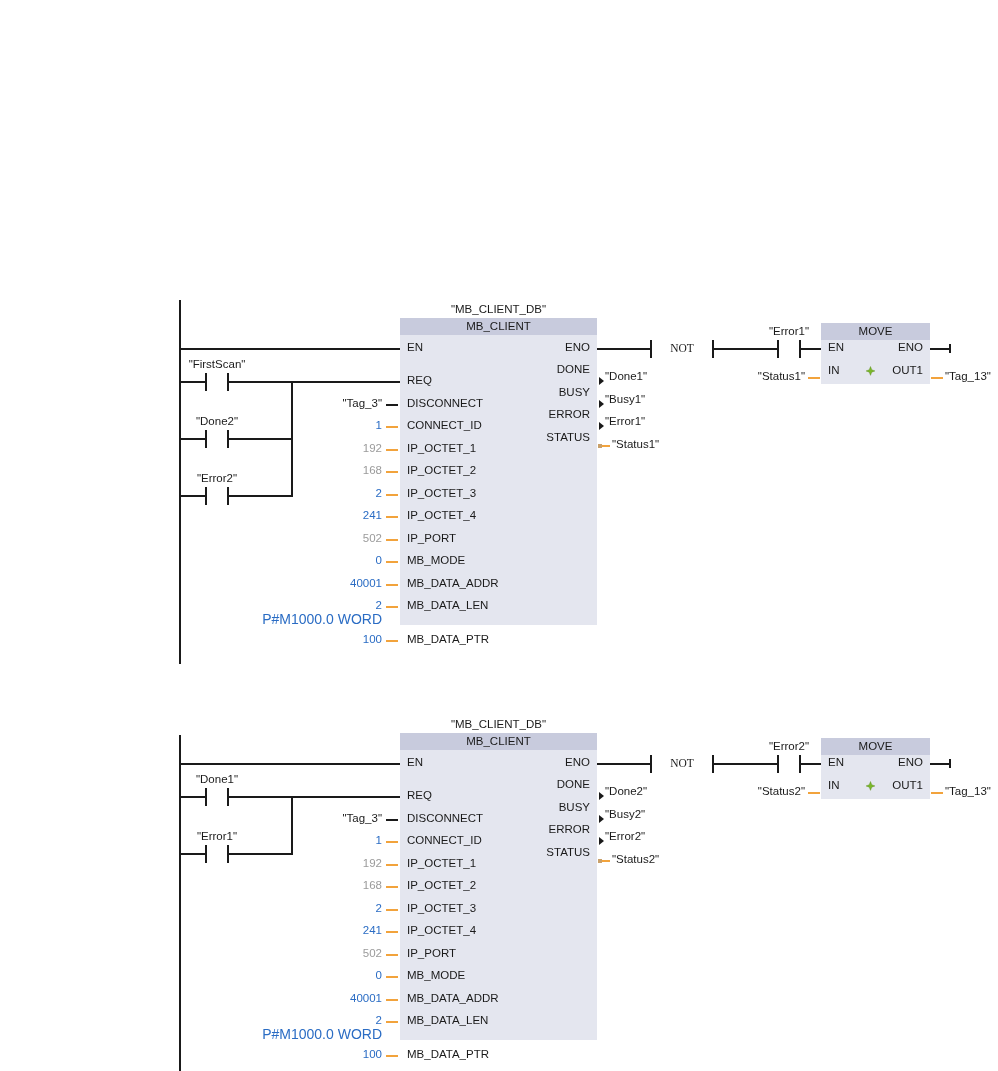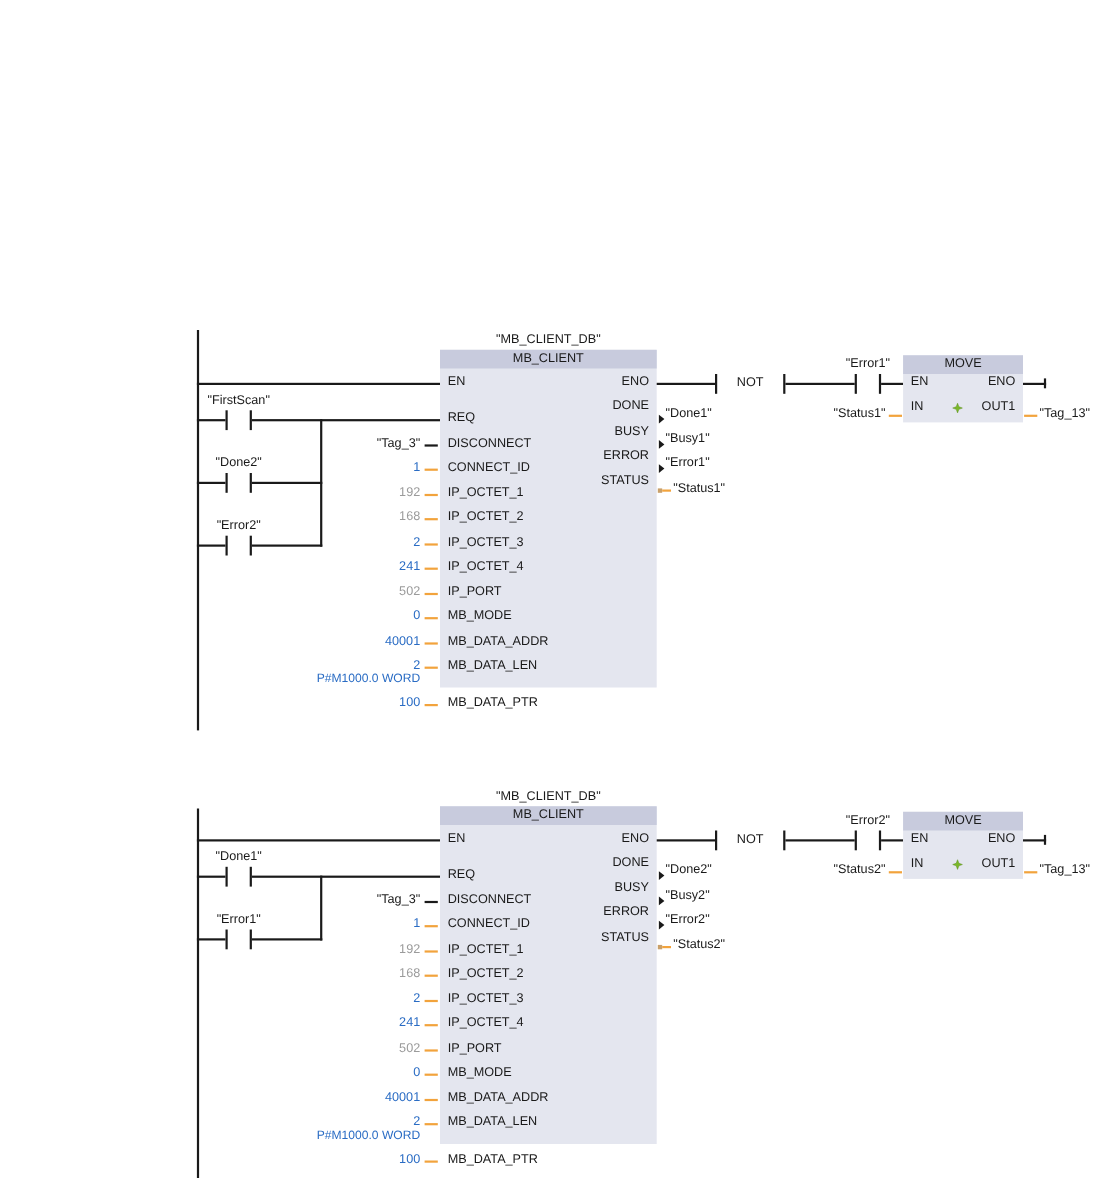--- a/index.html
+++ b/index.html
@@ -22,21 +22,21 @@
   .contact{position:absolute;height:18px;}
   .contact .bar{position:absolute;top:0;width:2px;height:18px;background:#1a1a1a;}
   .contact .bar.l{left:0;}
   .contact .bar.r{right:0;}
   .contact-label{
     position:absolute;font-size:11.5px;color:#1a1a1a;
     white-space:nowrap;text-align:center;
   }
 
   
-  .notbox{position:absolute;height:18px;}
+  .notbox{position:absolute;height:18px;font-family:Liberation Serif, serif;}
   .notbox .bar{position:absolute;top:0;width:2px;height:18px;background:#1a1a1a;}
   .notbox .bar.l{left:0;}
   .notbox .bar.r{right:0;}
   .notbox .txt{
     position:absolute;left:0;right:0;top:-1px;text-align:center;
     font-size:11.5px;color:#1a1a1a;line-height:18px;
   }
 
   
   .fb{position:absolute;background:#e4e6ef;border:0;}
@@ -57,21 +57,21 @@
     text-align:right;
   }
   
   .val{
     position:absolute;font-size:11.5px;white-space:nowrap;text-align:right;
   }
   .val.blue{color:#2a6cc4;}
   .val.grey{color:#9b9b9b;}
   .val.black{color:#1a1a1a;}
   .ptr-type{
-    position:absolute;font-size:11px;color:#2a6cc4;white-space:nowrap;text-align:right;
+    position:absolute;font-size:14px;color:#2a6cc4;white-space:nowrap;text-align:right;
   }
   
   .stub{position:absolute;height:2px;}
   .stub.orange{background:#f2a33c;}
   .stub.black{background:#1a1a1a;}
   
   .oarrow{position:absolute;width:0;height:0;
     border-top:4px solid transparent;border-bottom:4px solid transparent;
     border-left:5px solid #1a1a1a;}
   .otag{position:absolute;font-size:11.5px;color:#1a1a1a;white-space:nowrap;}

